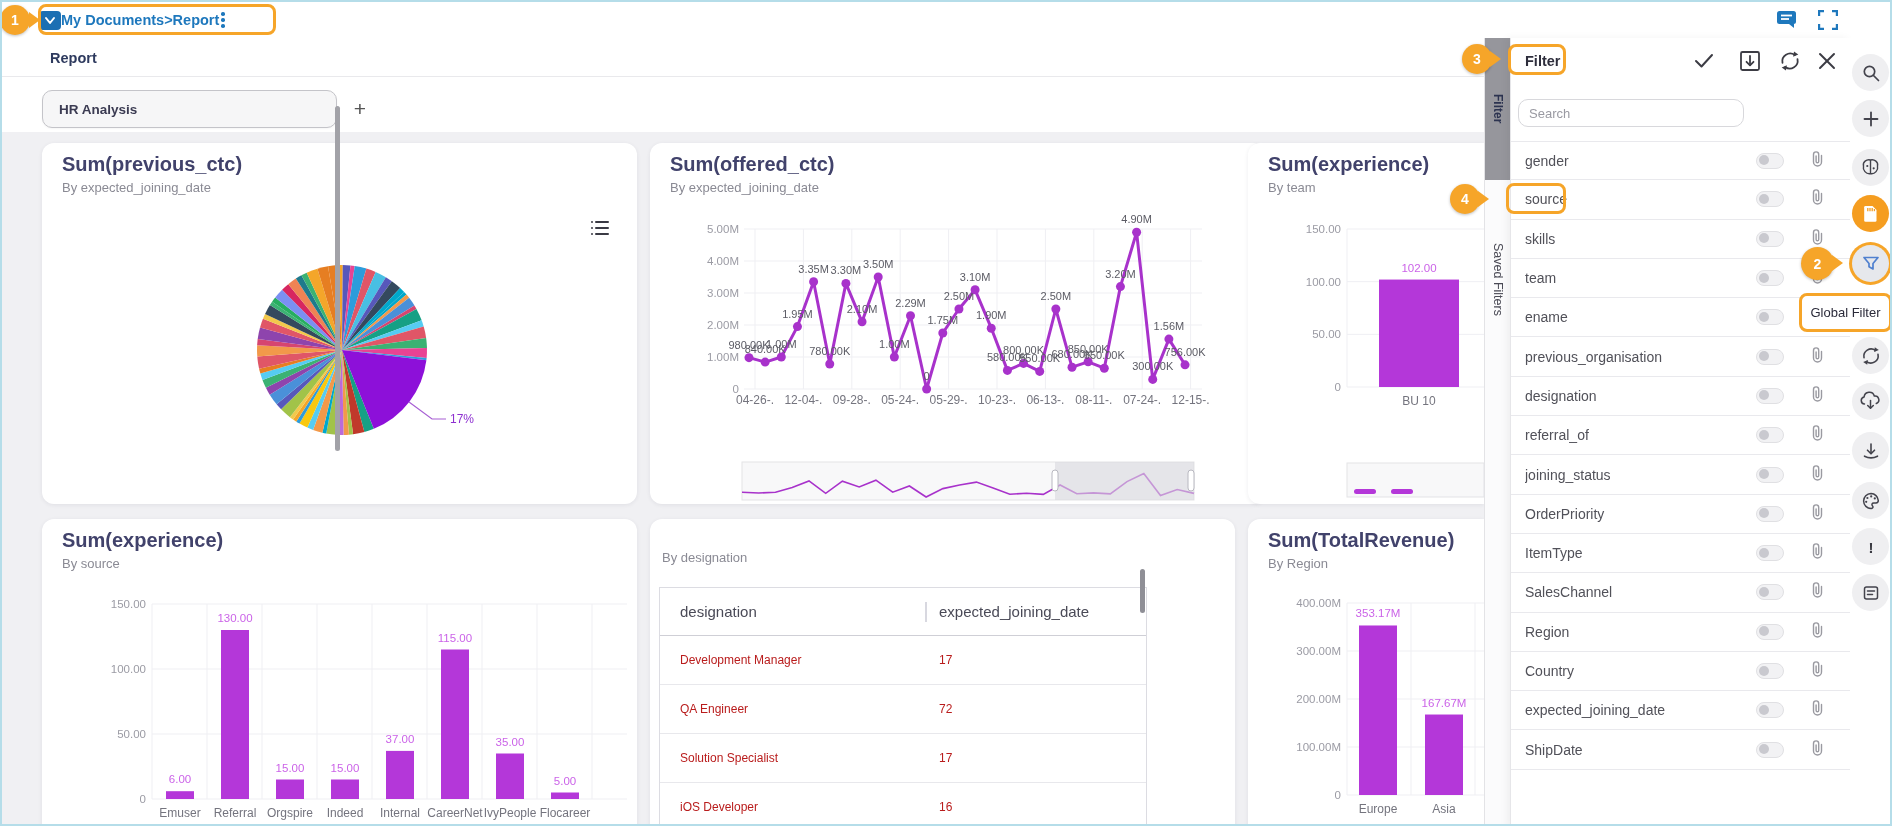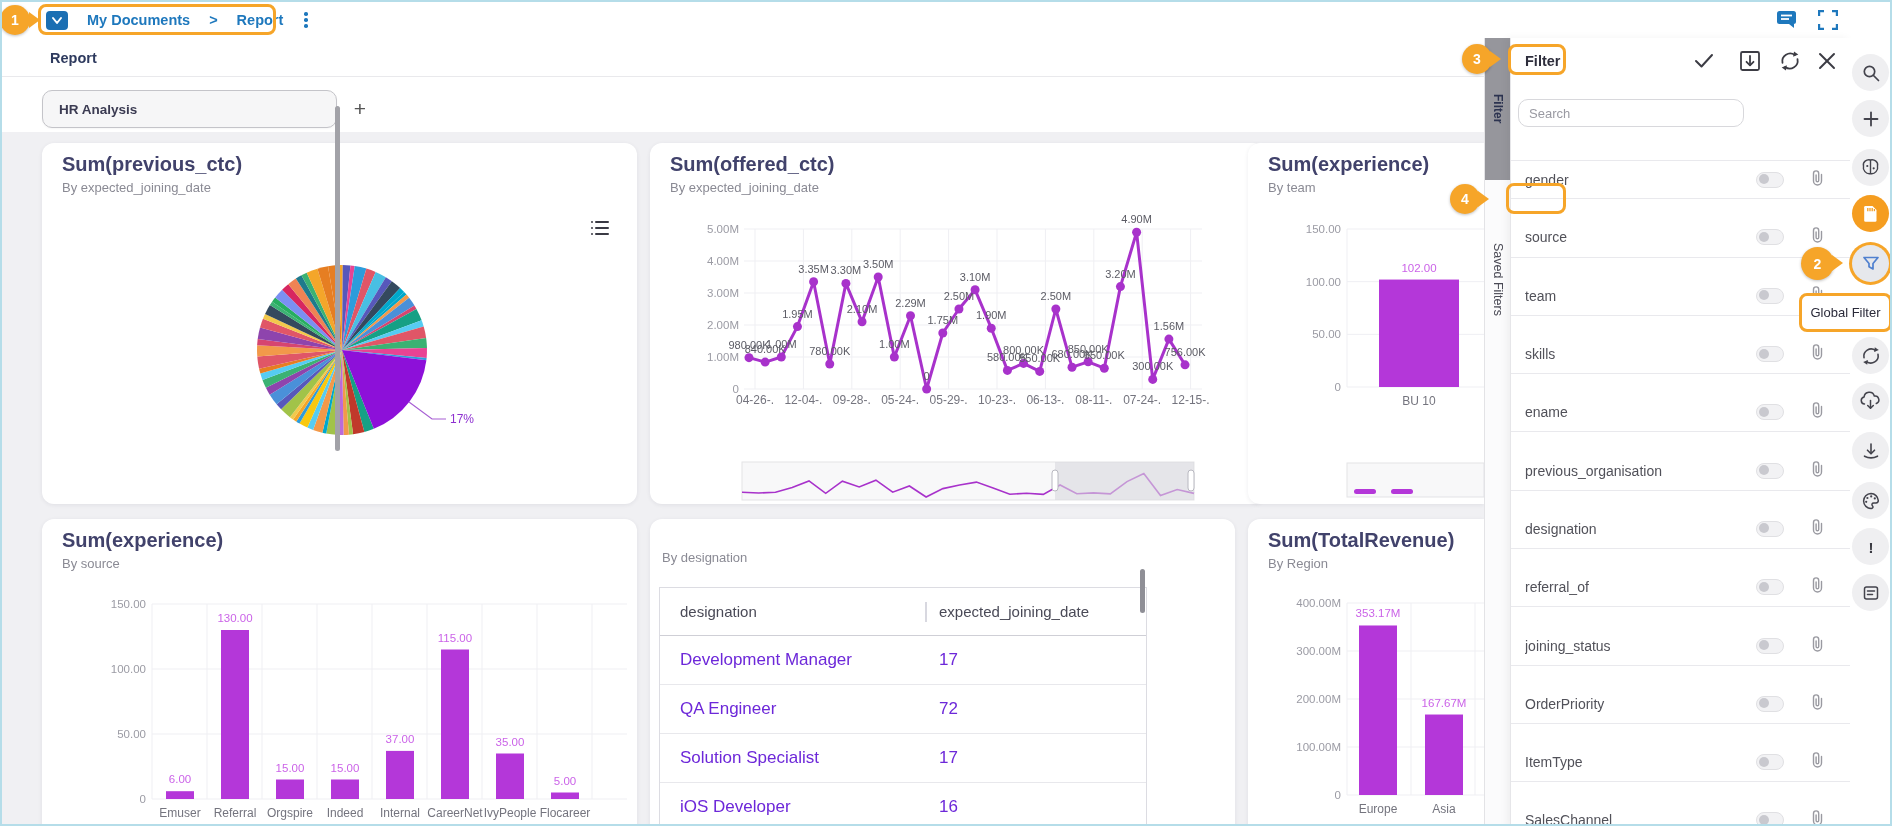--- a/index.html
+++ b/index.html
@@ -1,21 +1,21 @@
 <!DOCTYPE html>
 <html><head>
 <meta charset="utf-8">
 <style>
   html,body{margin:0;padding:0;background:#dfe3e6;font-family:"Liberation Sans",sans-serif;}
   .window{position:relative;width:1892px;height:826px;background:#fff;border:2px solid #b5dde9;box-sizing:border-box;overflow:hidden;}
   svg text{font-family:"Liberation Sans",sans-serif;}
 
   
   .topbar{position:absolute;left:0;top:0;width:100%;height:36px;background:#fff;z-index:4;}
-  .crumb{position:absolute;left:44px;top:0;height:36px;display:flex;align-items:center;gap:19px;text-align:center;}
+  .crumb{position:absolute;left:37px;top:0;height:36px;display:flex;align-items:center;gap:0;text-align:center;}
   .folder{width:22px;height:19px;background:#1b6fb3;border-radius:4px;display:flex;align-items:center;justify-content:center;}
   .crumb-link{color:#1e78bd;font-size:14.5px;font-weight:bold;}
   .kebab{display:flex;flex-direction:column;gap:2.5px;margin-left:2px;}
   .kebab i{width:3.5px;height:3.5px;border-radius:50%;background:#1e78bd;}
   .top-actions{position:absolute;right:52px;top:8px;display:flex;gap:20px;z-index:5;}
 
   .report-bar{position:absolute;left:0;top:36px;width:1482px;height:38px;background:#fff;z-index:3;}
   .page-title{position:absolute;left:48px;top:12px;font-size:14.5px;font-weight:bold;color:#2e3a5e;}
   .hdiv{position:absolute;left:0;top:74px;width:1482px;height:1px;background:#e9e9ec;z-index:3;}
   .tabbar{position:absolute;left:0;top:75px;width:1482px;height:55px;background:#fff;z-index:3;}
@@ -34,38 +34,38 @@
   .cat{font-size:12px;fill:#74747e;}
   .vlab{font-size:11.5px;fill:#cb63e8;}
   .llab{font-size:11px;fill:#5b5b64;}
   .pielab{font-size:12px;fill:#8d2fd0;}
 
   
   .tbl{position:absolute;left:9px;top:68px;width:488px;border:1px solid #dcdce2;background:#fff;box-sizing:border-box;}
   .tbl-h{display:flex;height:47px;align-items:center;border-bottom:1px solid #cfcfd6;font-size:15px;color:#4a4a57;}
   .tbl-h .c1{width:245px;padding-left:20px;}
   .tbl-h .sep{width:2px;height:20px;background:#d8d8e0;margin-right:12px;}
-  .tbl-r{display:flex;height:48px;align-items:center;border-bottom:1px solid #e8e8ec;font-size:17px;color:#6d28d9;}
+  .tbl-r{display:flex;height:48px;align-items:center;border-bottom:1px solid #e8e8ec;font-size:12px;color:#b91c1c;}
   .tbl-r .c1{width:245px;padding-left:20px;}
   .tbl-thumb{position:absolute;right:2px;top:50px;width:5px;height:44px;background:#8f8f96;border-radius:3px;}
 
   
   .strip{position:absolute;left:1482px;top:36px;width:26px;height:790px;background:#fbfbfc;border-left:1px solid #e3e3e6;z-index:6;box-sizing:border-box;}
   .strip-active{position:absolute;left:0;top:0;width:100%;height:142px;background:#96969c;display:flex;align-items:center;justify-content:center;}
   .vtext{writing-mode:vertical-rl;font-size:12px;color:#2c3350;font-weight:600;}
   .strip-saved{position:absolute;left:0;top:205px;width:100%;display:flex;justify-content:center;}
   .strip-saved .vtext{color:#4a4a55;font-weight:400;font-size:12.5px;}
 
   .fpanel{position:absolute;left:1508px;top:36px;width:340px;height:790px;background:#fff;border-left:1px solid #e6e6e9;box-shadow:-3px 0 8px rgba(0,0,0,.05);z-index:6;box-sizing:border-box;}
   .fp-title{position:absolute;left:14px;top:15px;font-size:14.5px;font-weight:600;color:#2e2e3c;}
   .fp-ico{position:absolute;top:11px;width:24px;height:24px;}
   .fsearch{position:absolute;left:7px;top:61px;width:226px;height:28px;border:1px solid #d8d8dc;border-radius:10px;font-size:13px;color:#444;padding:0 10px;box-sizing:border-box;outline:none;background:#fff;}
   .fsearch::placeholder{color:#9a9aa2;}
   .flist{position:absolute;left:0;top:103px;width:100%;}
-  .frow{display:flex;align-items:center;height:39.3px;border-bottom:1px solid #e9e9ed;padding:0 26px 0 14px;box-sizing:border-box;gap:27px;margin-top:19px;}
+  .frow{display:flex;align-items:center;height:39.3px;border-bottom:1px solid #e9e9ed;padding:0 26px 0 14px;box-sizing:border-box;gap:27px;}
   .frow:first-child{border-top:1px solid #e9e9ed;}
   .frow .lbl{flex:1;font-size:14px;color:#515159;white-space:nowrap;overflow:hidden;}
   .tgl{width:26px;height:14px;border-radius:8px;background:#f2f2f4;border:1px solid #e0e0e3;position:relative;flex:none;}
   .tgl::after{content:'';position:absolute;left:2px;top:1.5px;width:10px;height:10px;border-radius:50%;background:#c9c9cf;}
   .fscroll{position:absolute;left:333px;top:104px;width:5px;height:345px;background:#a2a2a8;border-radius:3px;z-index:7;}
 
   
   .sidebar{position:absolute;left:1848px;top:36px;width:44px;height:790px;background:#fff;z-index:6;}
   .sbtn{position:absolute;left:2px;width:37px;height:37px;border-radius:50%;background:#efeff1;display:flex;align-items:center;justify-content:center;}
   .sbtn.orange{background:#f59d20;}
@@ -477,28 +477,28 @@
             </svg></span>
         </div>
         <div class="frow">
           <span class="lbl">source</span>
           <span class="tgl"></span>
           <span><svg width="13" height="16" viewBox="0 0 13 16" fill="none" stroke="#9a9aa1" stroke-width="1.4" stroke-linecap="round">
               <path d="M10.5,4.5 v6.5 a4,4 0 0 1 -8,0 v-7.5 a2.6,2.6 0 0 1 5.2,0 v7 a1.3,1.3 0 0 1 -2.6,0 V5"></path>
             </svg></span>
         </div>
         <div class="frow">
+          <span class="lbl">skills</span>
+          <span class="tgl"></span>
+          <span><svg width="13" height="16" viewBox="0 0 13 16" fill="none" stroke="#9a9aa1" stroke-width="1.4" stroke-linecap="round">
+              <path d="M10.5,4.5 v6.5 a4,4 0 0 1 -8,0 v-7.5 a2.6,2.6 0 0 1 5.2,0 v7 a1.3,1.3 0 0 1 -2.6,0 V5"></path>
+            </svg></span>
+        </div>
+        <div class="frow">
           <span class="lbl">team</span>
-          <span class="tgl"></span>
-          <span><svg width="13" height="16" viewBox="0 0 13 16" fill="none" stroke="#9a9aa1" stroke-width="1.4" stroke-linecap="round">
-              <path d="M10.5,4.5 v6.5 a4,4 0 0 1 -8,0 v-7.5 a2.6,2.6 0 0 1 5.2,0 v7 a1.3,1.3 0 0 1 -2.6,0 V5"></path>
-            </svg></span>
-        </div>
-        <div class="frow">
-          <span class="lbl">skills</span>
           <span class="tgl"></span>
           <span><svg width="13" height="16" viewBox="0 0 13 16" fill="none" stroke="#9a9aa1" stroke-width="1.4" stroke-linecap="round">
               <path d="M10.5,4.5 v6.5 a4,4 0 0 1 -8,0 v-7.5 a2.6,2.6 0 0 1 5.2,0 v7 a1.3,1.3 0 0 1 -2.6,0 V5"></path>
             </svg></span>
         </div>
         <div class="frow">
           <span class="lbl">ename</span>
           <span class="tgl"></span>
           <span><svg width="13" height="16" viewBox="0 0 13 16" fill="none" stroke="#9a9aa1" stroke-width="1.4" stroke-linecap="round">
               <path d="M10.5,4.5 v6.5 a4,4 0 0 1 -8,0 v-7.5 a2.6,2.6 0 0 1 5.2,0 v7 a1.3,1.3 0 0 1 -2.6,0 V5"></path>

